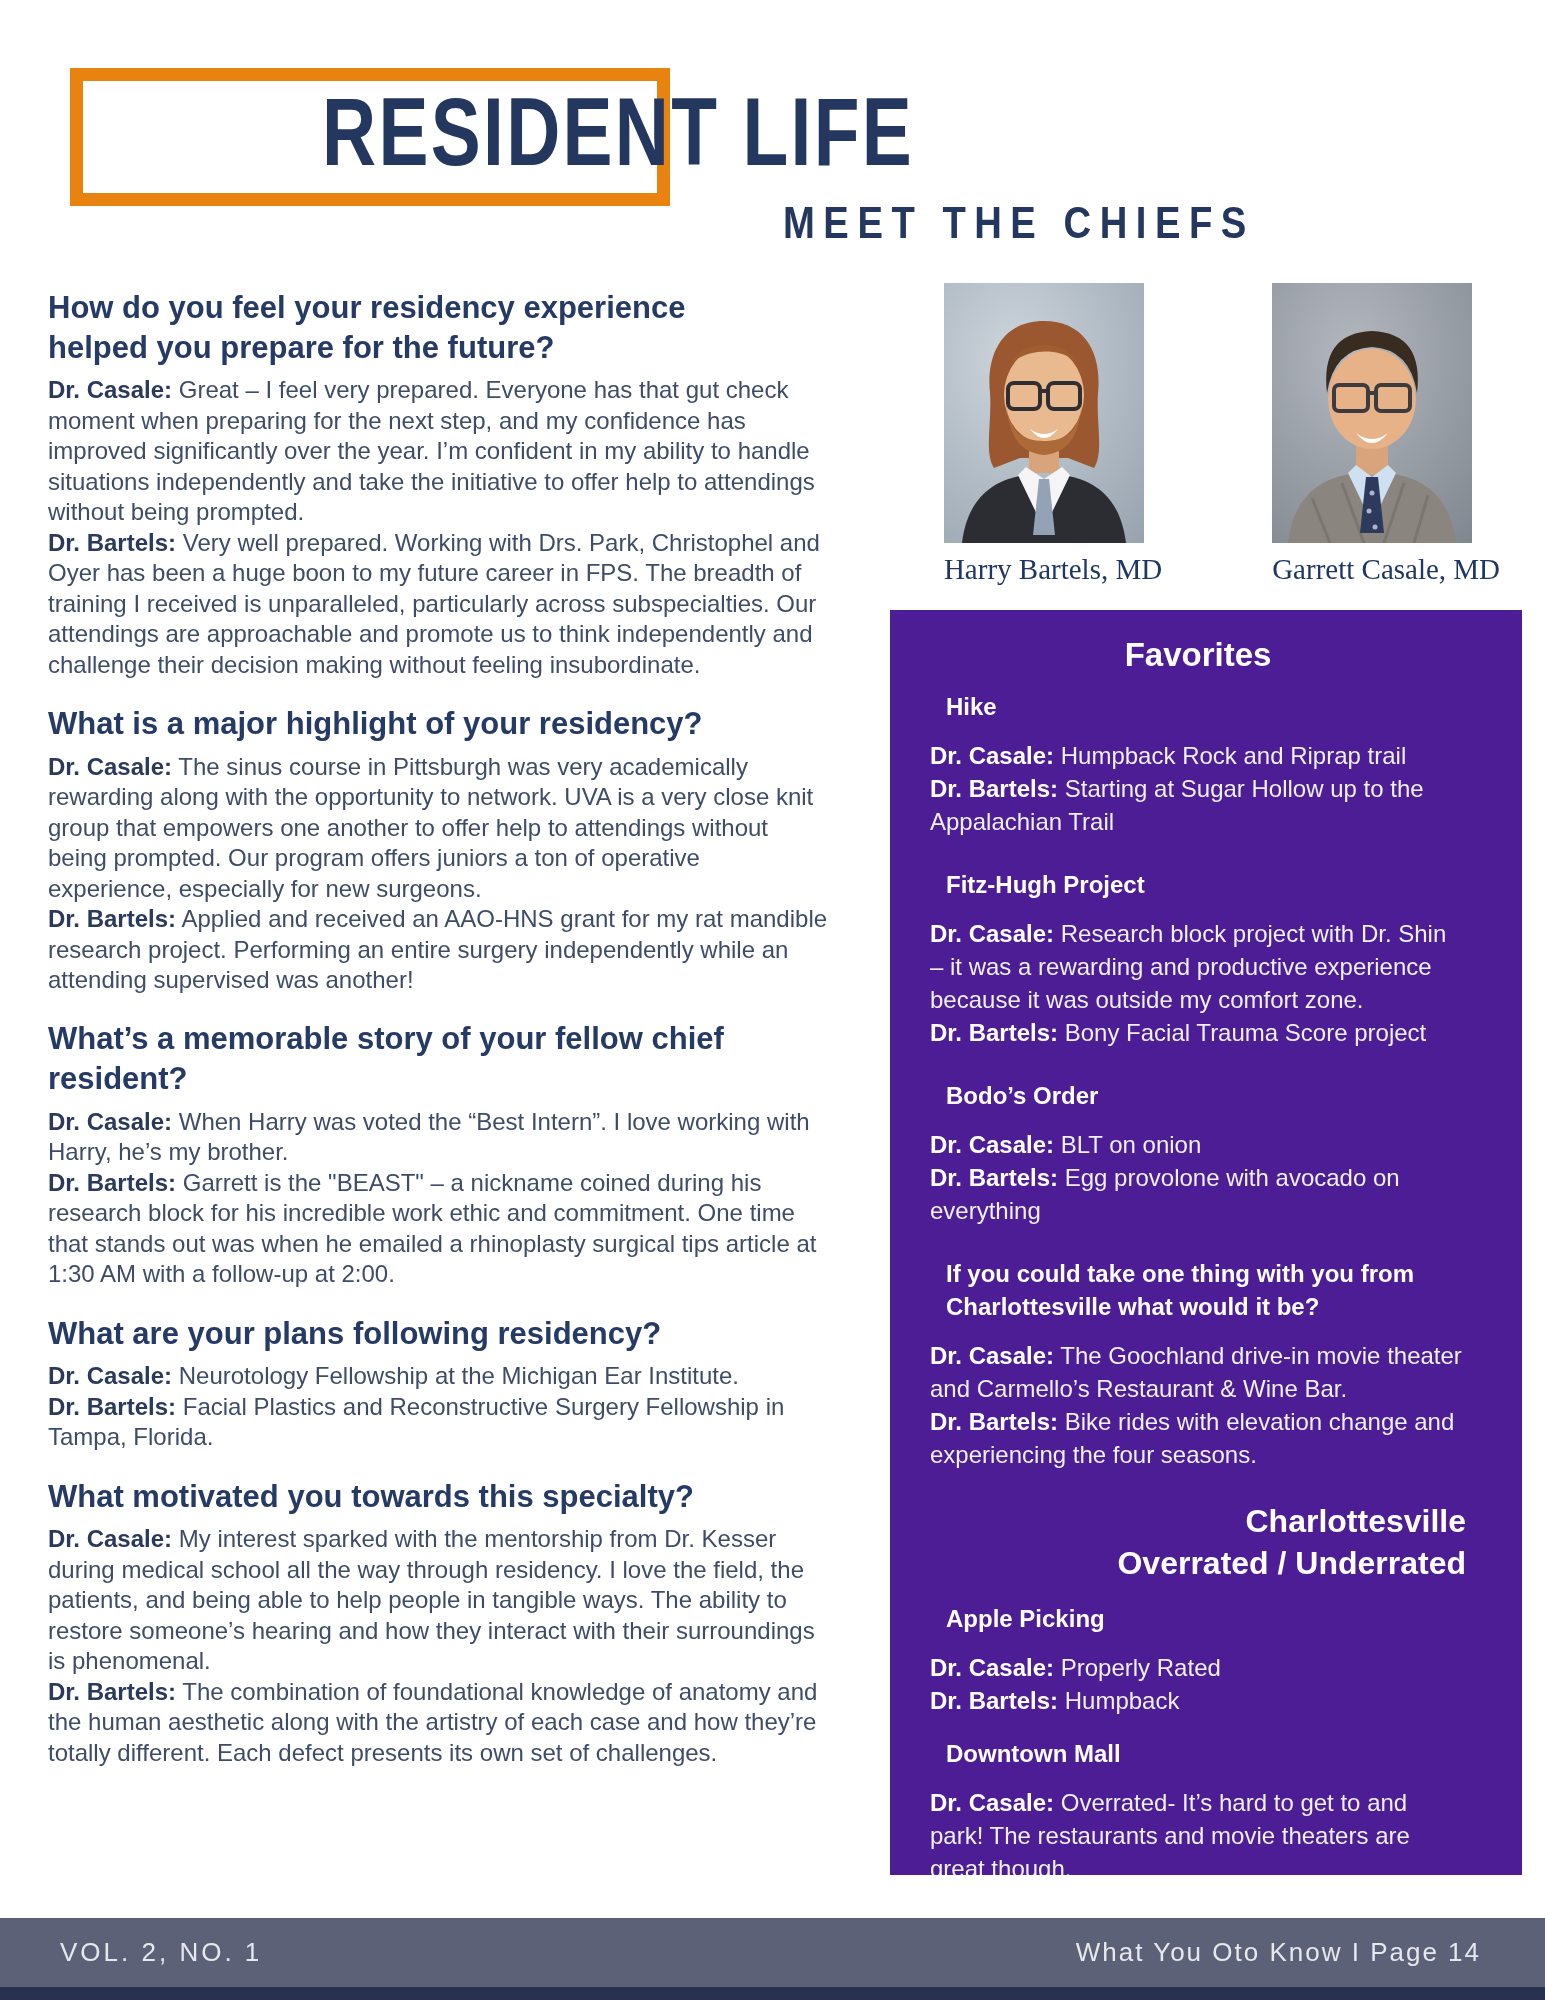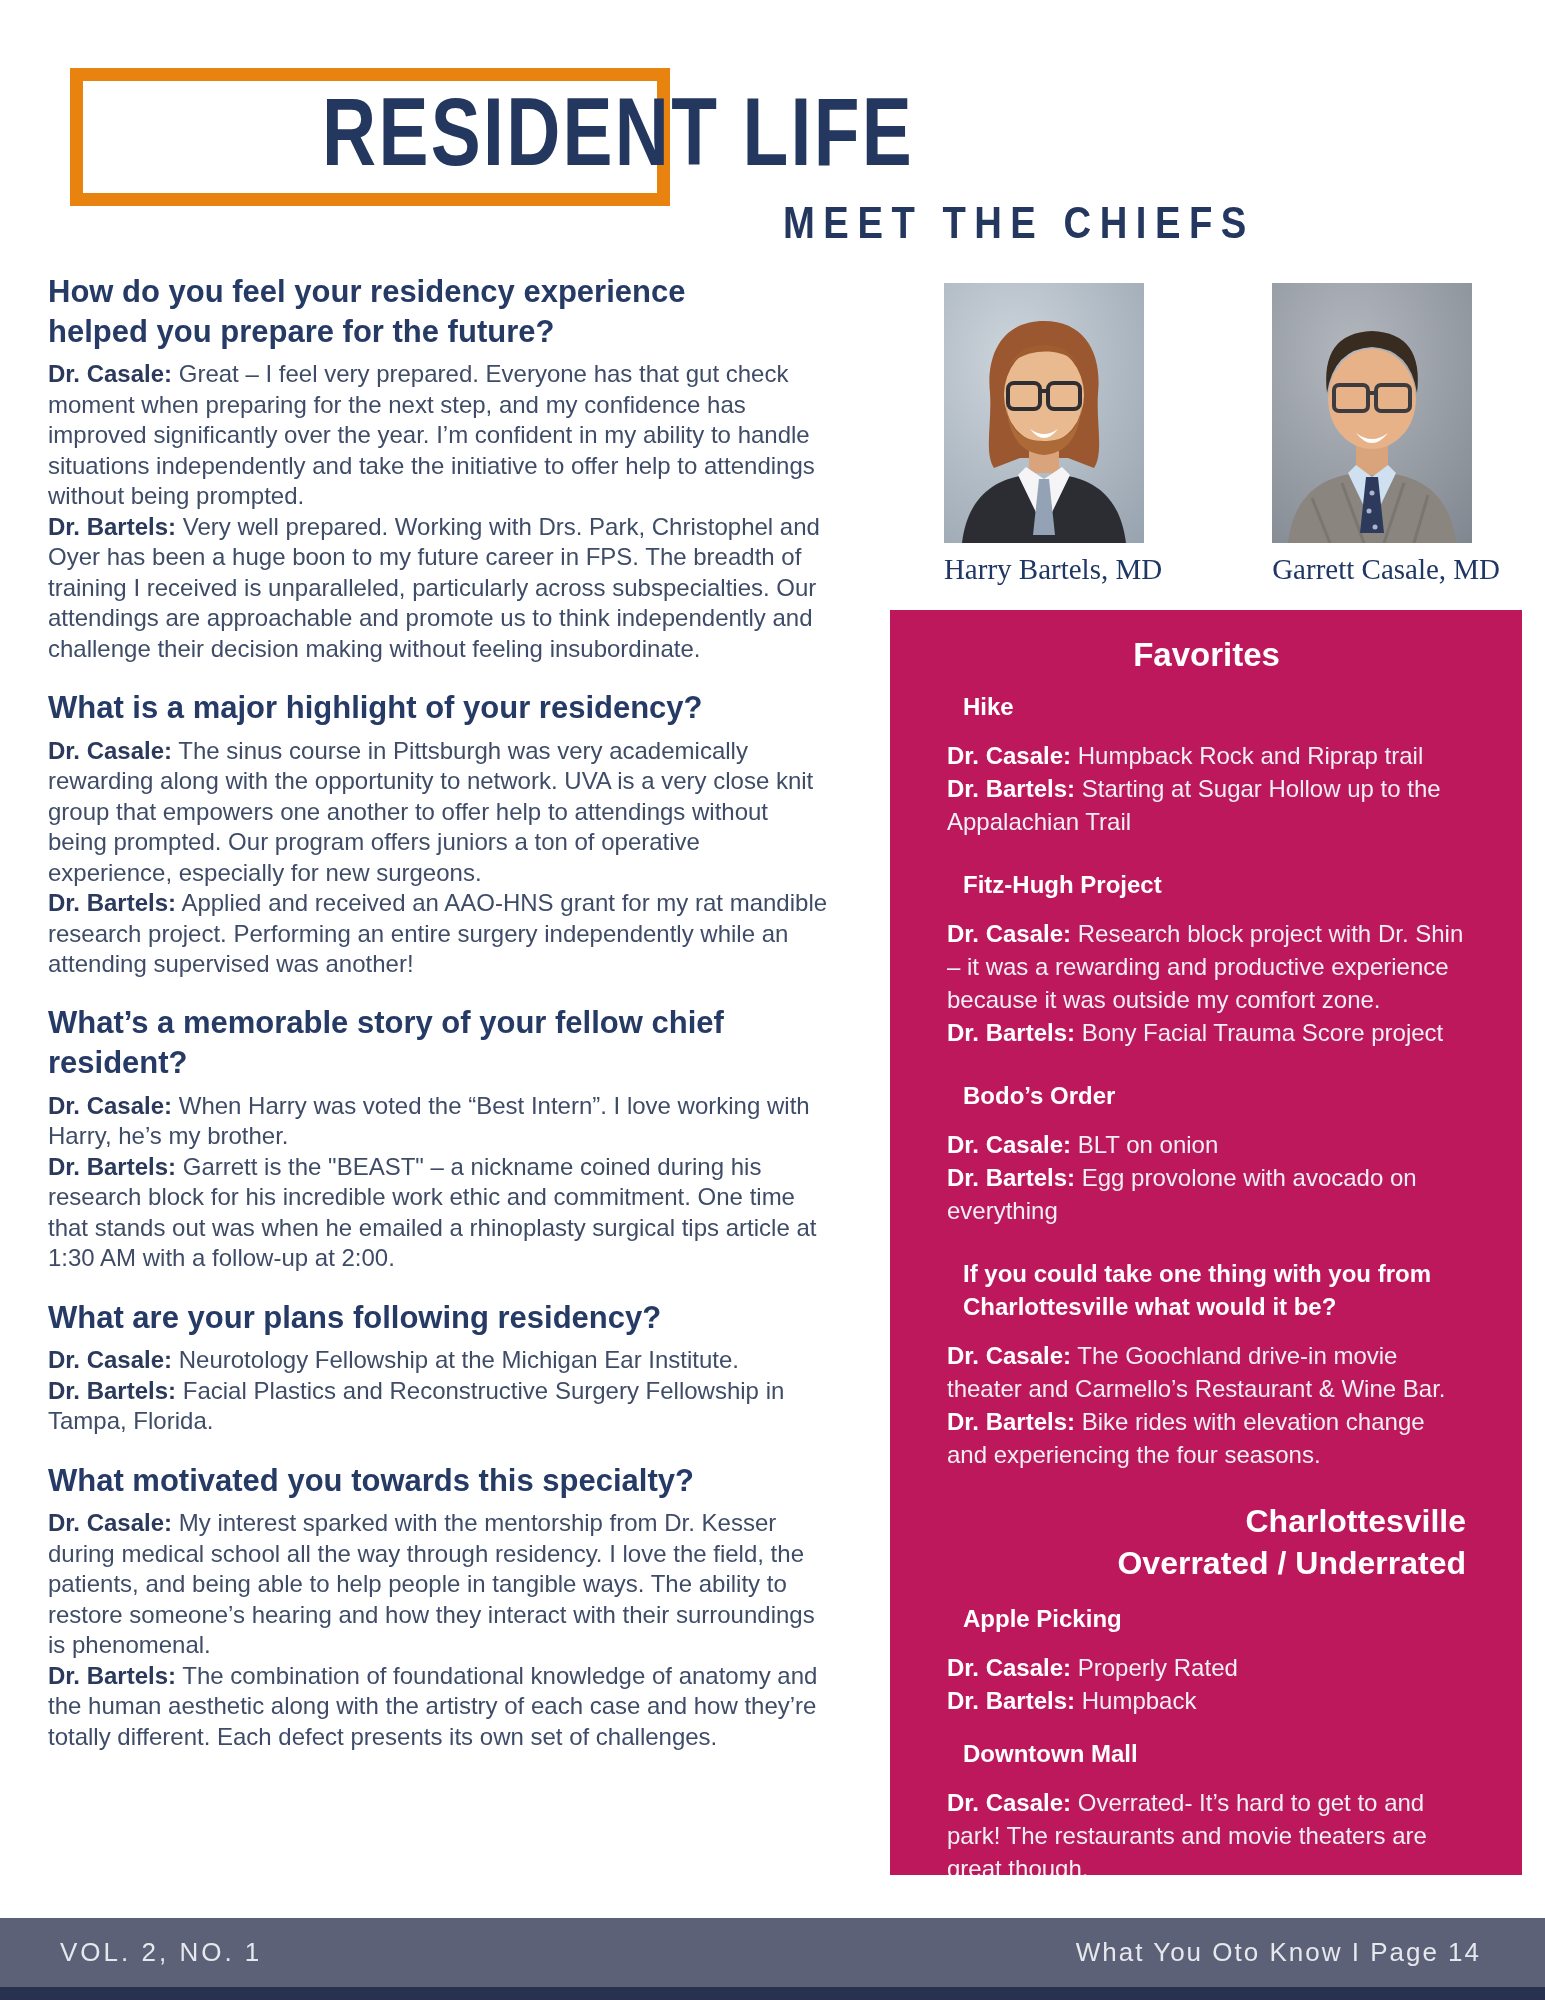--- a/index.html
+++ b/index.html
@@ -6,33 +6,33 @@
   body{width:1545px;height:2000px;background:#ffffff;font-family:"Liberation Sans",sans-serif;position:relative;overflow:hidden;}
   .page{position:absolute;inset:0;}
 
   
   .brand-box{position:absolute;left:70px;top:68px;width:574px;height:112px;border:13px solid #e8830f;background:transparent;z-index:1;}
   .brand-title{position:absolute;left:322px;top:84px;z-index:2;color:#24375f;font-weight:bold;font-size:96px;line-height:1;white-space:nowrap;letter-spacing:3px;transform:scaleX(0.78);transform-origin:left top;}
   .brand-subtitle{position:absolute;left:783px;top:200px;z-index:2;color:#24375f;font-weight:bold;font-size:45px;line-height:1;white-space:nowrap;letter-spacing:10px;transform:scaleX(0.85);transform-origin:left top;}
 
   
   .qa-col{position:absolute;left:48px;top:272px;width:782px;}
-  .qa-block{margin:0 0 24px 0;}
+  .qa-block{margin:16px 0 24px 0;}
   .q{margin:0 0 8px 0;max-width:742px;font-size:31px;line-height:1.28;color:#263a66;font-weight:bold;}
   .ans{margin:0;font-size:24px;line-height:1.27;color:#3f4c68;}
   .ans .spk{color:#2b3a5c;font-weight:bold;}
 
   
   .portraits{position:absolute;left:890px;top:283px;width:632px;display:flex;justify-content:center;gap:78px;}
   figure{margin:0;text-align:center;padding-left:32px;}
   .photo{display:block;width:200px;height:260px;}
   figcaption{margin-top:10px;font-family:"Liberation Serif",serif;font-size:29px;color:#1f3764;white-space:nowrap;}
 
   
-  .panel{position:absolute;left:890px;top:610px;width:632px;height:1265px;background:#be185d;color:#eef0f4;box-sizing:border-box;padding:26px 56px 20px 57px;overflow:hidden;}
+  .panel{position:absolute;left:890px;top:610px;width:632px;height:1265px;background:#4c1d95;color:#eef0f4;box-sizing:border-box;padding:26px 56px 20px 40px;overflow:hidden;}
   .panel-title{margin:0 0 10px 0;text-align:center;font-size:33px;font-weight:bold;color:#ffffff;}
   .p-section{margin:0 0 30px 0;}
   .p-head{margin:16px;font-size:24px;line-height:1.375;font-weight:bold;color:#ffffff;}
   .p-ans{margin:0;font-size:24px;line-height:1.375;color:#eef0f4;}
   .p-ans .spk{color:#ffffff;font-weight:bold;}
   .panel-subtitle{margin:4px 0 18px 0;text-align:right;font-size:32px;font-weight:bold;color:#ffffff;line-height:1.3;}
   .p-section.tight{margin-bottom:20px;}
 
   
   .footer-bar{position:absolute;left:0;top:1918px;width:1545px;height:69px;background:#5d6177;}

